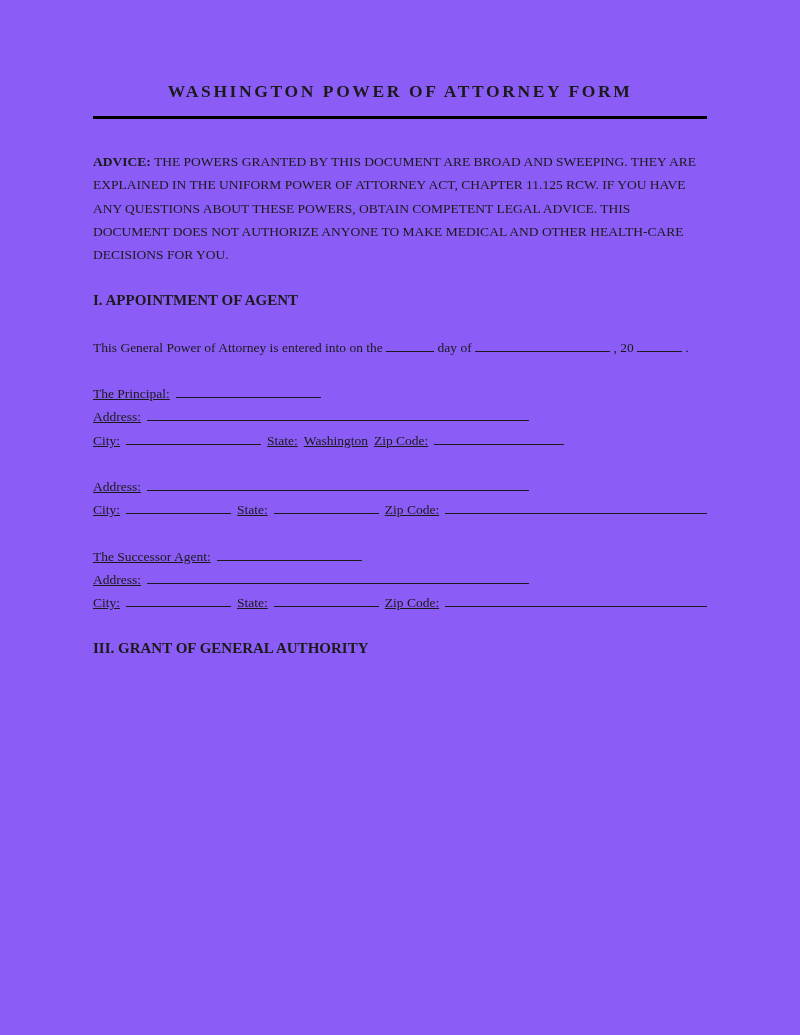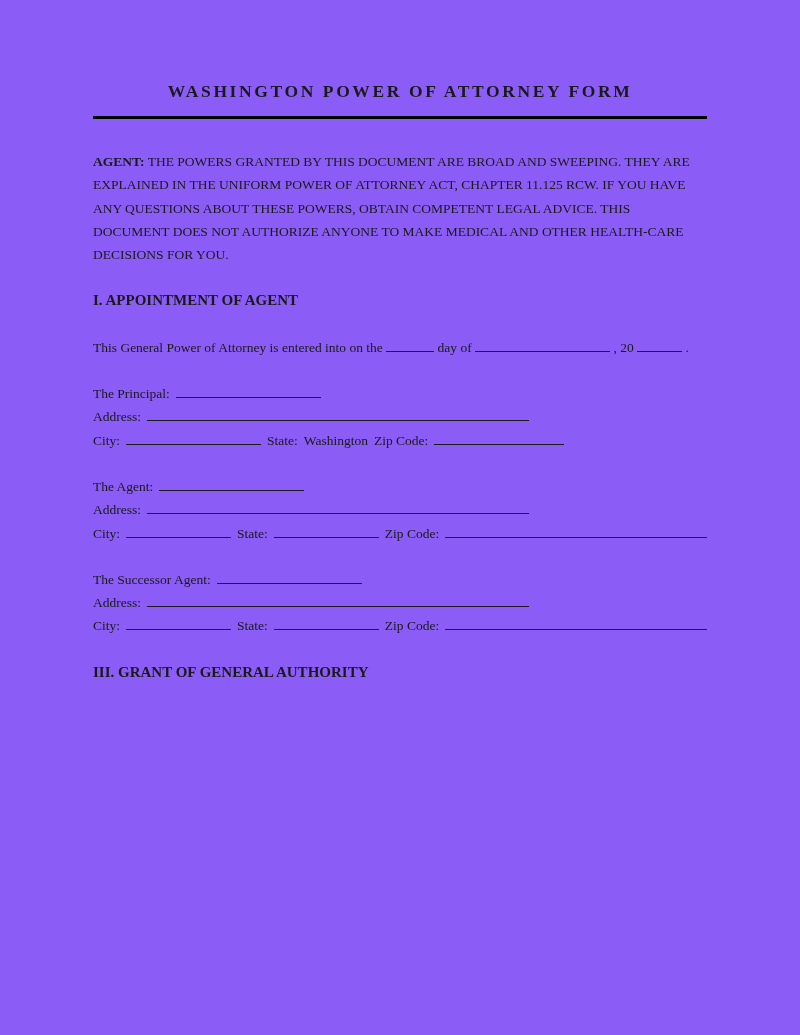--- a/index.html
+++ b/index.html
@@ -47,38 +47,38 @@
   .w-day    { width: 48px; }
   .w-month  { width: 135px; }
   .w-year   { width: 45px; }
   .w-name   { width: 145px; }
   .w-addr   { width: 382px; }
   .w-city-p { width: 135px; }
   .w-zip-p  { width: 130px; }
   .w-city   { width: 105px; }
   .w-state  { width: 105px; }
   .w-zip-grow { flex: 1 1 auto; min-width: 80px; }
-  .fields { margin-top: 23px; }
+  .fields { margin-top: 23px; text-decoration: underline; }
   .frow {
     display: flex;
     align-items: baseline;
     column-gap: 6px;
     height: 23.3px;
   }
   .nw { white-space: nowrap; }
 </style>
 </head>
 <body>
 
 <div class="page">
 
   <h1 class="doc-title">WASHINGTON POWER OF ATTORNEY FORM</h1>
   <hr class="title-rule">
 
-  <p class="notice"><b>AGENT:</b> <span>THE POWERS GRANTED BY THIS DOCUMENT ARE BROAD AND SWEEPING. THEY ARE EXPLAINED IN THE UNIFORM POWER OF ATTORNEY ACT, CHAPTER 11.125 RCW. IF YOU HAVE ANY QUESTIONS ABOUT THESE POWERS, OBTAIN COMPETENT LEGAL ADVICE. THIS DOCUMENT DOES NOT AUTHORIZE ANYONE TO MAKE MEDICAL AND OTHER HEALTH-CARE DECISIONS FOR YOU.</span></p>
+  <p class="notice"><b>ADVICE:</b> <span>THE POWERS GRANTED BY THIS DOCUMENT ARE BROAD AND SWEEPING. THEY ARE EXPLAINED IN THE UNIFORM POWER OF ATTORNEY ACT, CHAPTER 11.125 RCW. IF YOU HAVE ANY QUESTIONS ABOUT THESE POWERS, OBTAIN COMPETENT LEGAL ADVICE. THIS DOCUMENT DOES NOT AUTHORIZE ANYONE TO MAKE MEDICAL AND OTHER HEALTH-CARE DECISIONS FOR YOU.</span></p>
 
   <h2>I. APPOINTMENT OF AGENT</h2>
 
   <p>
     <span>This General Power of Attorney is entered into on the</span>
     <span class="blank w-day"></span>
     <span>day of</span>
     <span class="blank w-month"></span>
     <span>, 20</span>
     <span class="nw"><span class="blank w-year"></span> <span>.</span></span>
@@ -98,24 +98,20 @@
       <span>City:</span>
       <span class="blank w-city-p"></span>
       <span>State:</span>
       <span>Washington</span>
       <span>Zip Code:</span>
       <span class="blank w-zip-p"></span>
     </div>
   </div>
 
   <div class="fields">
-    <div class="frow">
-      <span>The Agent:</span>
-      <span class="blank w-name"></span>
-    </div>
     <div class="frow">
       <span>Address:</span>
       <span class="blank w-addr"></span>
     </div>
     <div class="frow">
       <span>City:</span>
       <span class="blank w-city"></span>
       <span>State:</span>
       <span class="blank w-state"></span>
       <span>Zip Code:</span>

